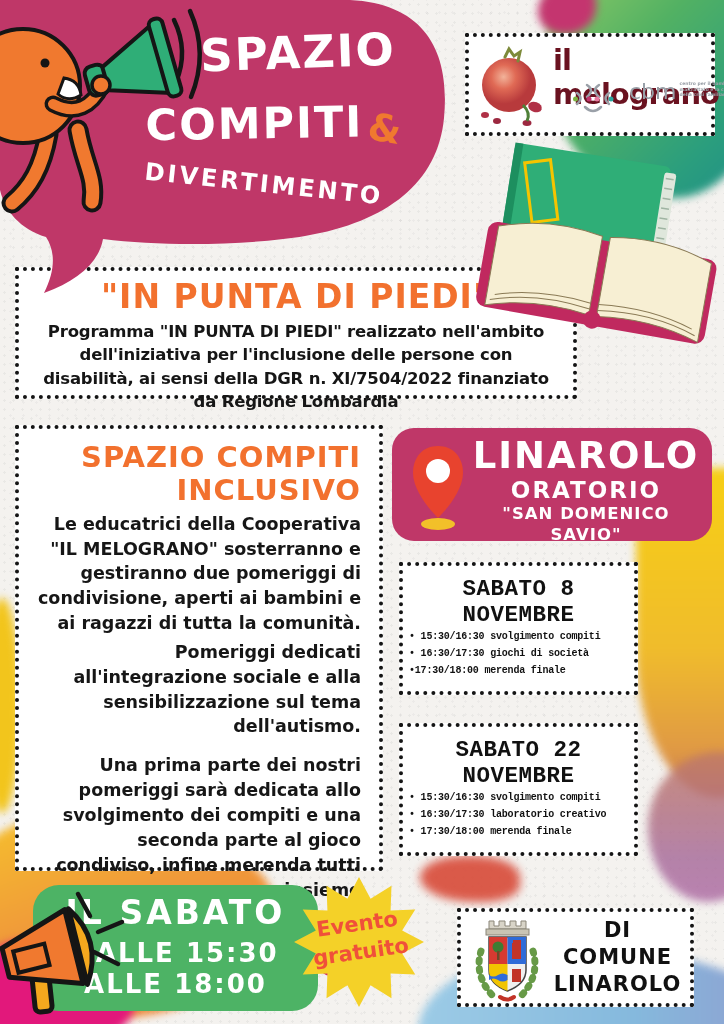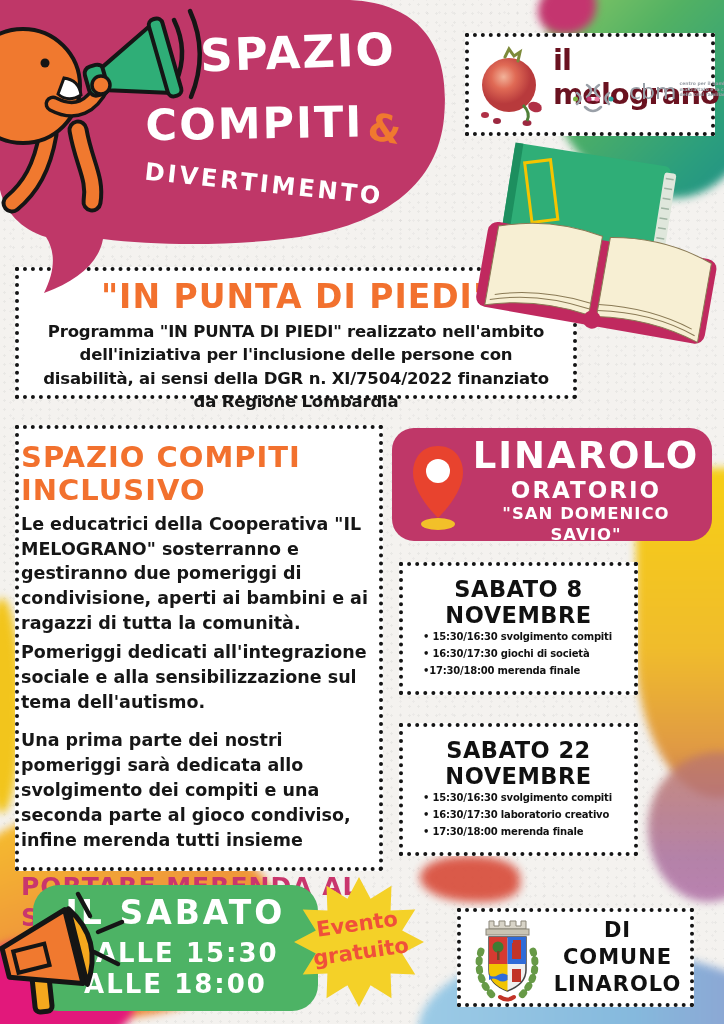--- a/index.html
+++ b/index.html
@@ -46,34 +46,34 @@
   .cbm-row{position:absolute;left:104px;top:44px;display:flex;align-items:flex-start;}
   .cbm-word{font-size:22px;font-weight:400;color:#98a0a8;line-height:1;margin-right:3px;}
   .cbm-tagline{width:62px;font-size:4.5px;color:#9aa0a8;line-height:1.25;font-weight:700;}
   
   .books-svg{left:468px;top:136px;z-index:3;}
   
   .intro-box{left:15px;top:267px;width:562px;height:132px;padding:6px 14px;text-align:center;}
   .intro-title{color:#f2712e;font-size:33px;font-weight:800;letter-spacing:1px;}
   .intro-body{margin-top:4px;font-size:16.5px;font-weight:700;color:#161616;line-height:1.42;letter-spacing:-0.2px;}
   
-  .left-box{left:15px;top:425px;width:368px;height:446px;padding:12px 2px;text-align:left;}
+  .left-box{left:15px;top:425px;width:368px;height:446px;padding:12px 18px;text-align:right;}
   .incl-title{color:#f2712e;font-size:29px;font-weight:800;line-height:1.15;letter-spacing:1px;}
   .incl-par{margin:4px 0 0;font-size:17.5px;font-weight:700;color:#161616;line-height:1.42;}
   .incl-par.gap{margin-top:14px;}
   .incl-highlight{margin-top:18px;color:#c9366d;font-size:25px;font-weight:800;line-height:1.25;letter-spacing:1px;}
   
   .linarolo-box{left:392px;top:428px;width:320px;height:113px;background:#bf3768;border-radius:22px;z-index:2;}
   .pin-svg{position:absolute;left:18px;top:12px;}
   .lin-text{position:absolute;left:78px;top:8px;width:232px;text-align:center;color:#fff;font-weight:800;}
   .lin-city{font-size:37px;letter-spacing:2px;line-height:1.1;}
   .lin-venue{font-size:23px;letter-spacing:2px;line-height:1.2;}
   .lin-name{font-size:16.5px;letter-spacing:1px;line-height:1.25;}
   
-  .sched{width:239px;height:133px;padding:10px 20px;}
+  .sched{width:239px;height:133px;padding:10px 6px;font-family:Liberation Mono, monospace;}
   .sched1{left:399px;top:562px;}
   .sched2{left:399px;top:723px;}
   .sched-title{text-align:center;font-size:22.5px;font-weight:800;color:#111;letter-spacing:0.5px;}
   .sched-item{font-size:10px;font-weight:700;color:#111;line-height:1.72;letter-spacing:-0.2px;}
   
   .green-box{left:33px;top:885px;width:285px;height:126px;background:#4db365;border-radius:26px;z-index:2;text-align:center;color:#fff;font-weight:800;}
   .when-title{margin-top:8px;font-size:33px;letter-spacing:3px;}
   .when-time{font-size:26px;letter-spacing:2px;line-height:1.2;}
   .when-time.first{margin-top:6px;}
   .megaphone2-svg{left:-8px;top:890px;z-index:5;}

